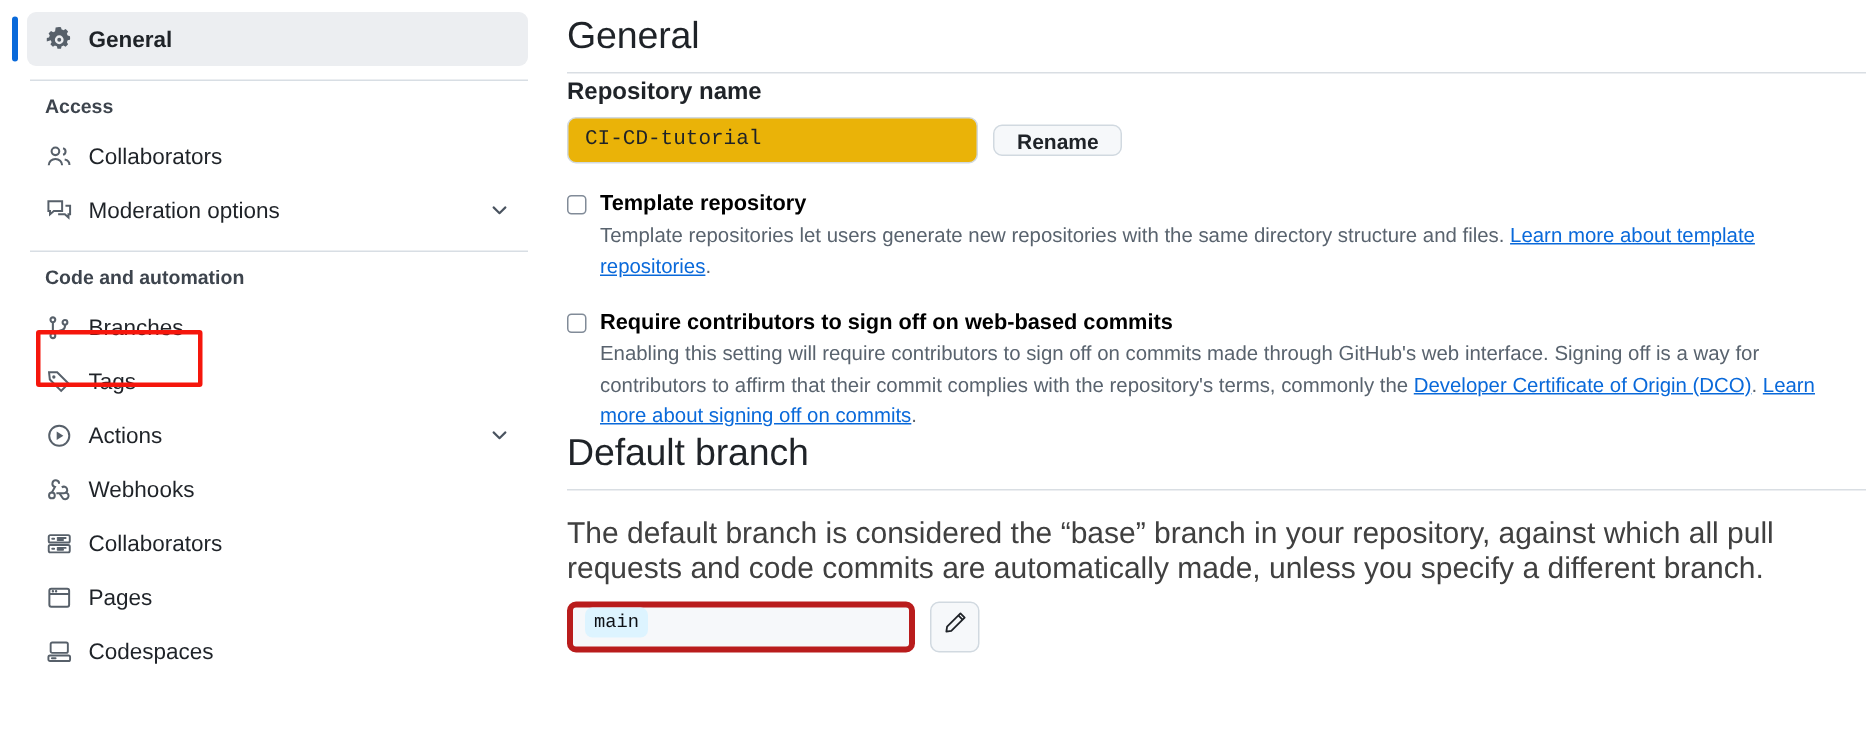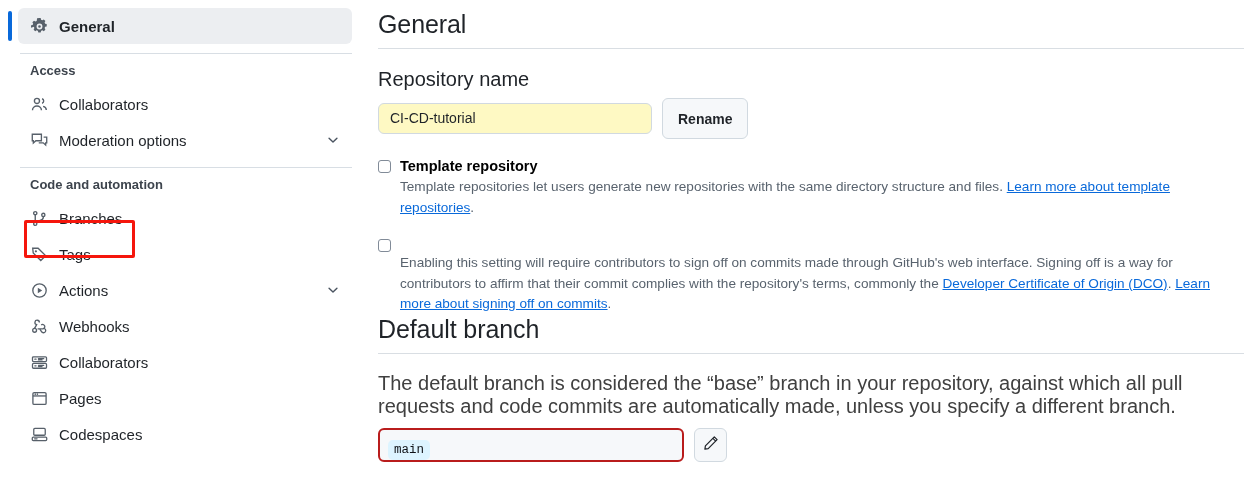--- a/index.html
+++ b/index.html
@@ -111,46 +111,46 @@
     color: #1f2328;
     margin: 0 0 9px 0;
     letter-spacing: -0.1px;
   }
   .rule {
     height: 1px;
     background: #d9dee3;
     margin: 0 0 0 0;
   }
   .field-label {
-    font-size: 20px;
-    font-weight: normal;
-    margin: 19px 0 7px 0;
+    font-size: 16px;
+    font-weight: bold;
+    margin: 4px 0 7px 0;
   }
   .row {
     display: flex;
     align-items: center;
     gap: 10px;
   }
   .text-input {
     width: 274px;
     height: 31px;
     border: 1px solid #d1d9e0;
     border-radius: 6px;
-    background: #fef9c3;
+    background: #eab308;
     font-size: 14px;
     color: #1f2328;
     padding: 0 11px;
     box-sizing: border-box;
-    font-family: Liberation Sans, sans-serif;
+    font-family: Liberation Mono, monospace;
     line-height: 29px;
     display: flex;
     align-items: center;
   }
   .btn {
-    height: 41px;
+    height: 21px;
     border: 1px solid #d1d9e0;
     border-radius: 6px;
     background: #f6f8fa;
     font-size: 14px;
     font-weight: bold;
     color: #1f2328;
     padding: 0 15px;
     box-sizing: border-box;
     display: flex;
     align-items: center;
@@ -196,27 +196,27 @@
 
   .para {
     font-size: 20px;
     color: #404040;
     line-height: 23px;
     margin: 18px 0 10px 0;
     max-width: 845px;
   }
 
   .branch-input {
-    width: 306px;
+    width: 232px;
     height: 34px;
-    border: 2px solid #b91c1c;
+    border: 4px solid #b91c1c;
     border-radius: 6px;
     background: #f6f8fa;
     display: flex;
-    align-items: flex-end;
+    align-items: flex-start;
     padding: 0 8px;
     box-sizing: border-box;
   }
   .branch-chip {
     background: #ddf4ff;
     color: #0e1116;
     font-family: "Liberation Mono", monospace;
     font-size: 12.5px;
     padding: 2px 6px;
     border-radius: 5px;
@@ -390,20 +390,21 @@
       <div class="check-row">
         <span class="cbox"></span>
         <span class="check-title">Template repository</span>
       </div>
       <div class="check-desc"><span>Template repositories let users generate new repositories with the same directory structure and files. </span><a class="lnk" href="#">Learn more about template repositories</a><span>.</span></div>
     </div>
 
     <div class="check-block">
       <div class="check-row">
         <span class="cbox"></span>
+        <span class="check-title">Require contributors to sign off on web-based commits</span>
       </div>
       <div class="check-desc"><span>Enabling this setting will require contributors to sign off on commits made through GitHub's web interface. Signing off is a way for contributors to affirm that their commit complies with the repository's terms, commonly the </span><a class="lnk" href="#">Developer Certificate of Origin (DCO)</a><span>. </span><a class="lnk" href="#">Learn more about signing off on commits</a><span>.</span></div>
     </div>
 
     <h2 class="h2 h2-default">Default branch</h2>
     <div class="rule"></div>
 
     <p class="para">The default branch is considered the “base” branch in your repository, against which all pull requests and code commits are automatically made, unless you specify a different branch.</p>
 
     <div class="row">

